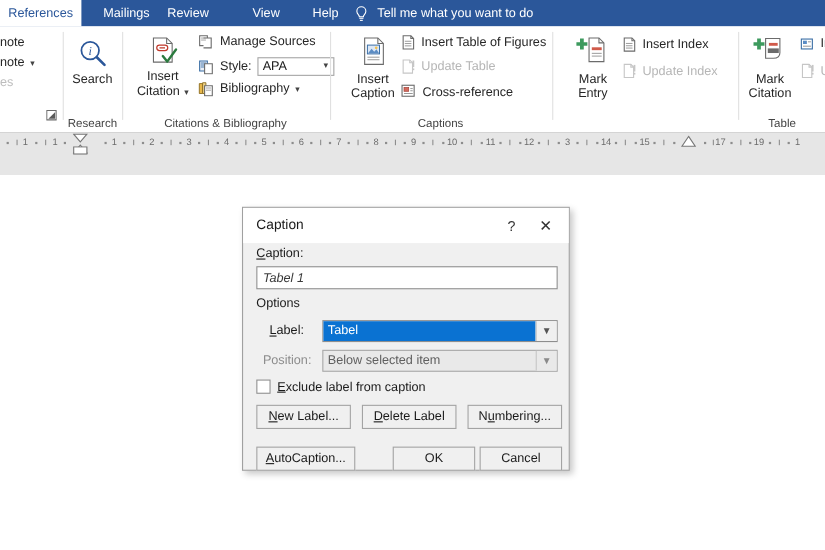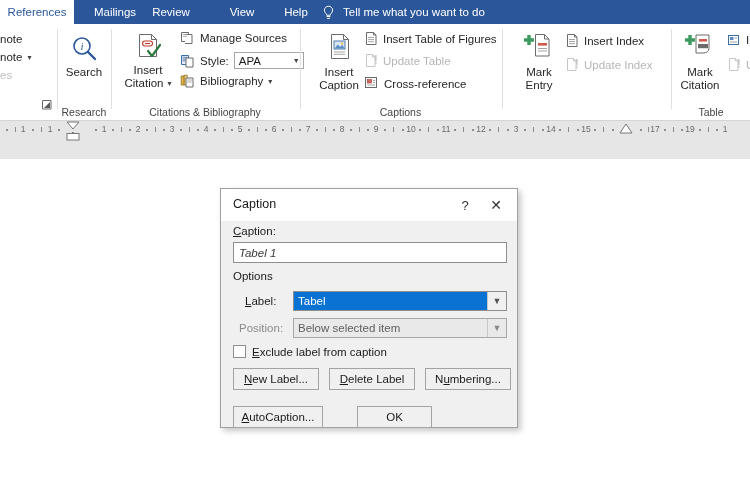--- a/index.html
+++ b/index.html
@@ -607,17 +607,20 @@
       </div>
 
       <div class="btn" style="left:136px;top:185px;width:75px;height:22px;">
         <span>OK</span>
       </div>
       <div class="btn" style="left:12px;top:185px;width:90px;height:22px;">
         <span>
           <u class="acc">A</u><span>utoCaption...</span>
         </span>
       </div>
+      <div class="btn" style="left:215px;top:185px;width:75px;height:22px;">
+        <span>Cancel</span>
+      </div>
 
     </div>
   </div>
 
 </div>
 
 </body></html>

